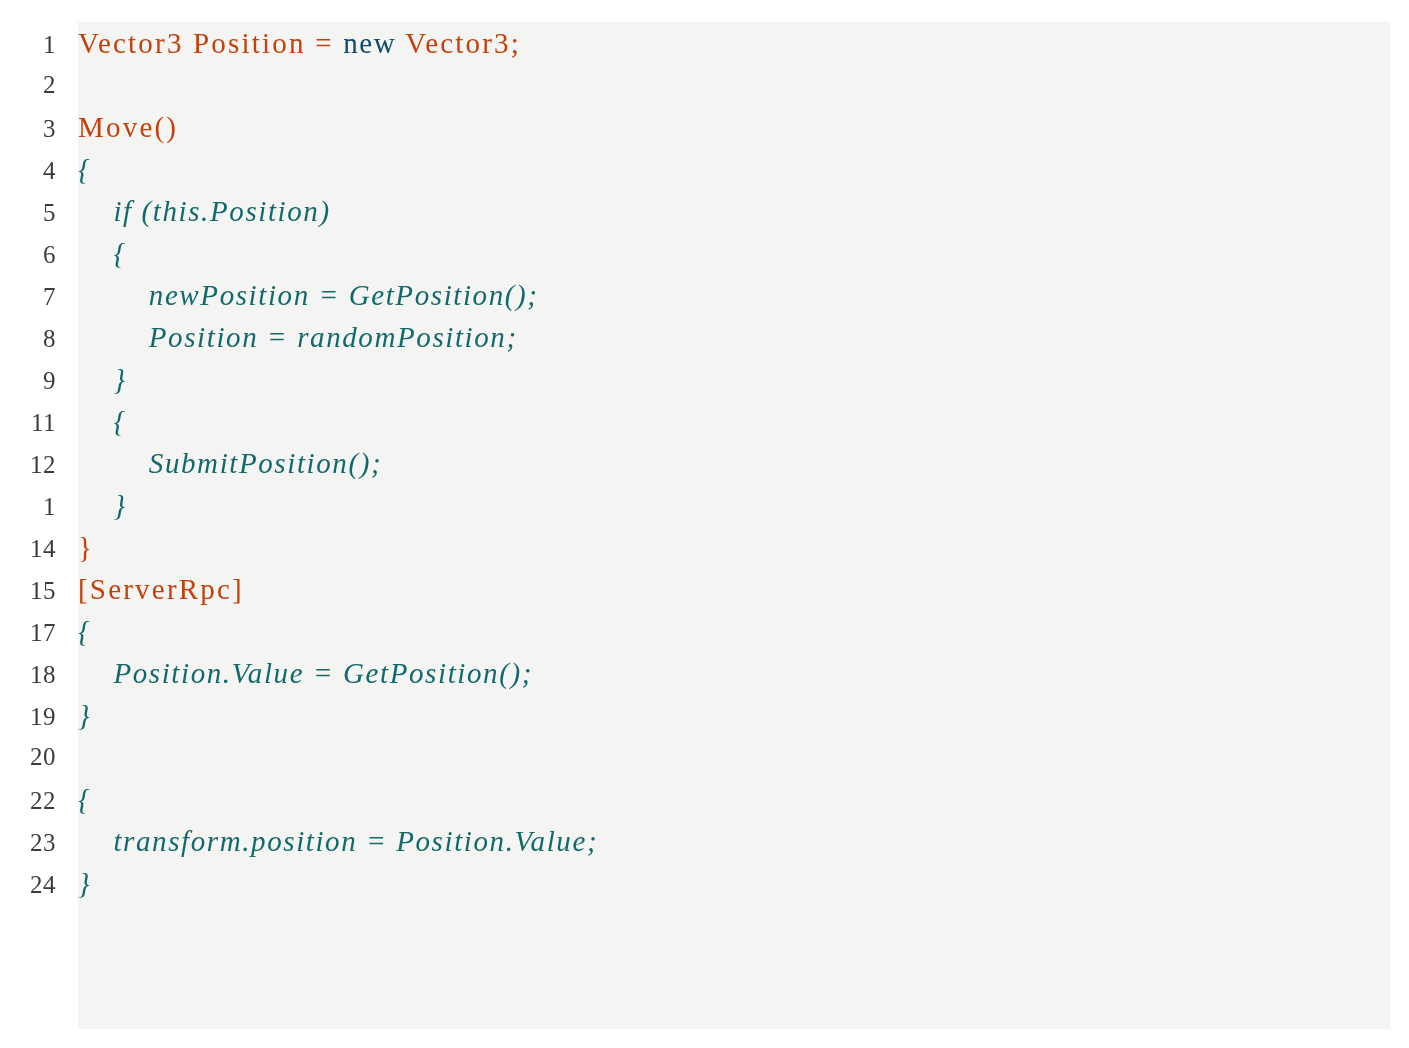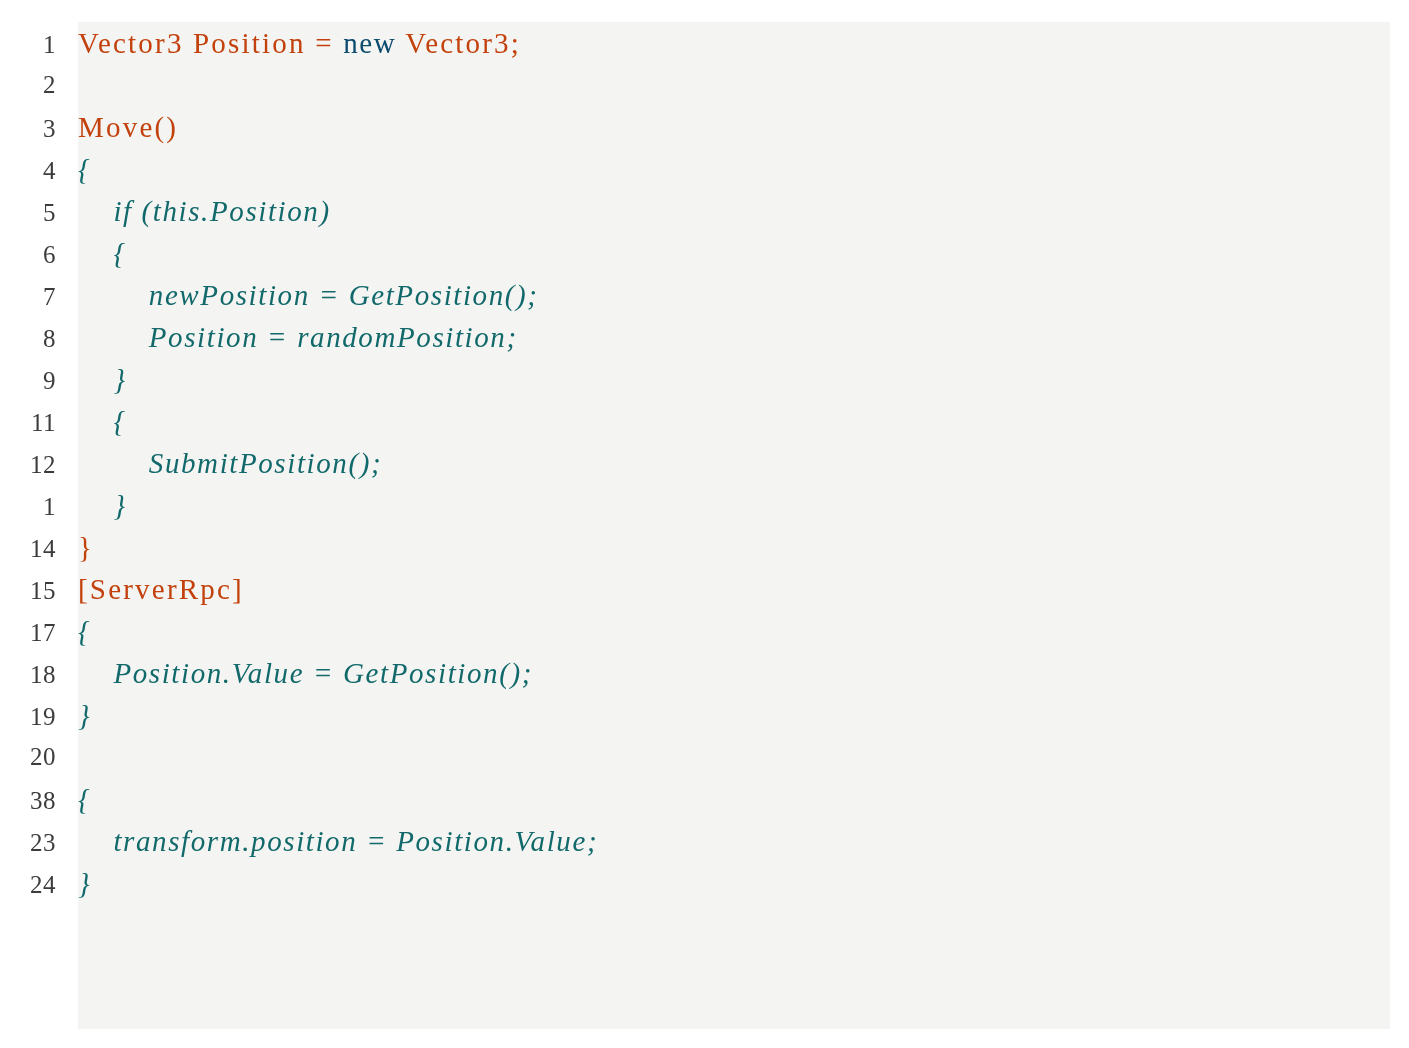--- a/index.html
+++ b/index.html
@@ -161,21 +161,21 @@
       </div>
       <div class="code-row">
         <div class="ln">19</div>
         <div class="code"><span class="tok-id">}</span></div>
       </div>
       <div class="code-row">
         <div class="ln">20</div>
         <div class="code"><span class="tok-blank"></span></div>
       </div>
       <div class="code-row">
-        <div class="ln">38</div>
+        <div class="ln">22</div>
         <div class="code"><span class="tok-id">{</span></div>
       </div>
       <div class="code-row">
         <div class="ln">23</div>
         <div class="code"><span class="tok-id">    transform.position = Position.Value;</span></div>
       </div>
       <div class="code-row">
         <div class="ln">24</div>
         <div class="code"><span class="tok-id">}</span></div>
       </div>

